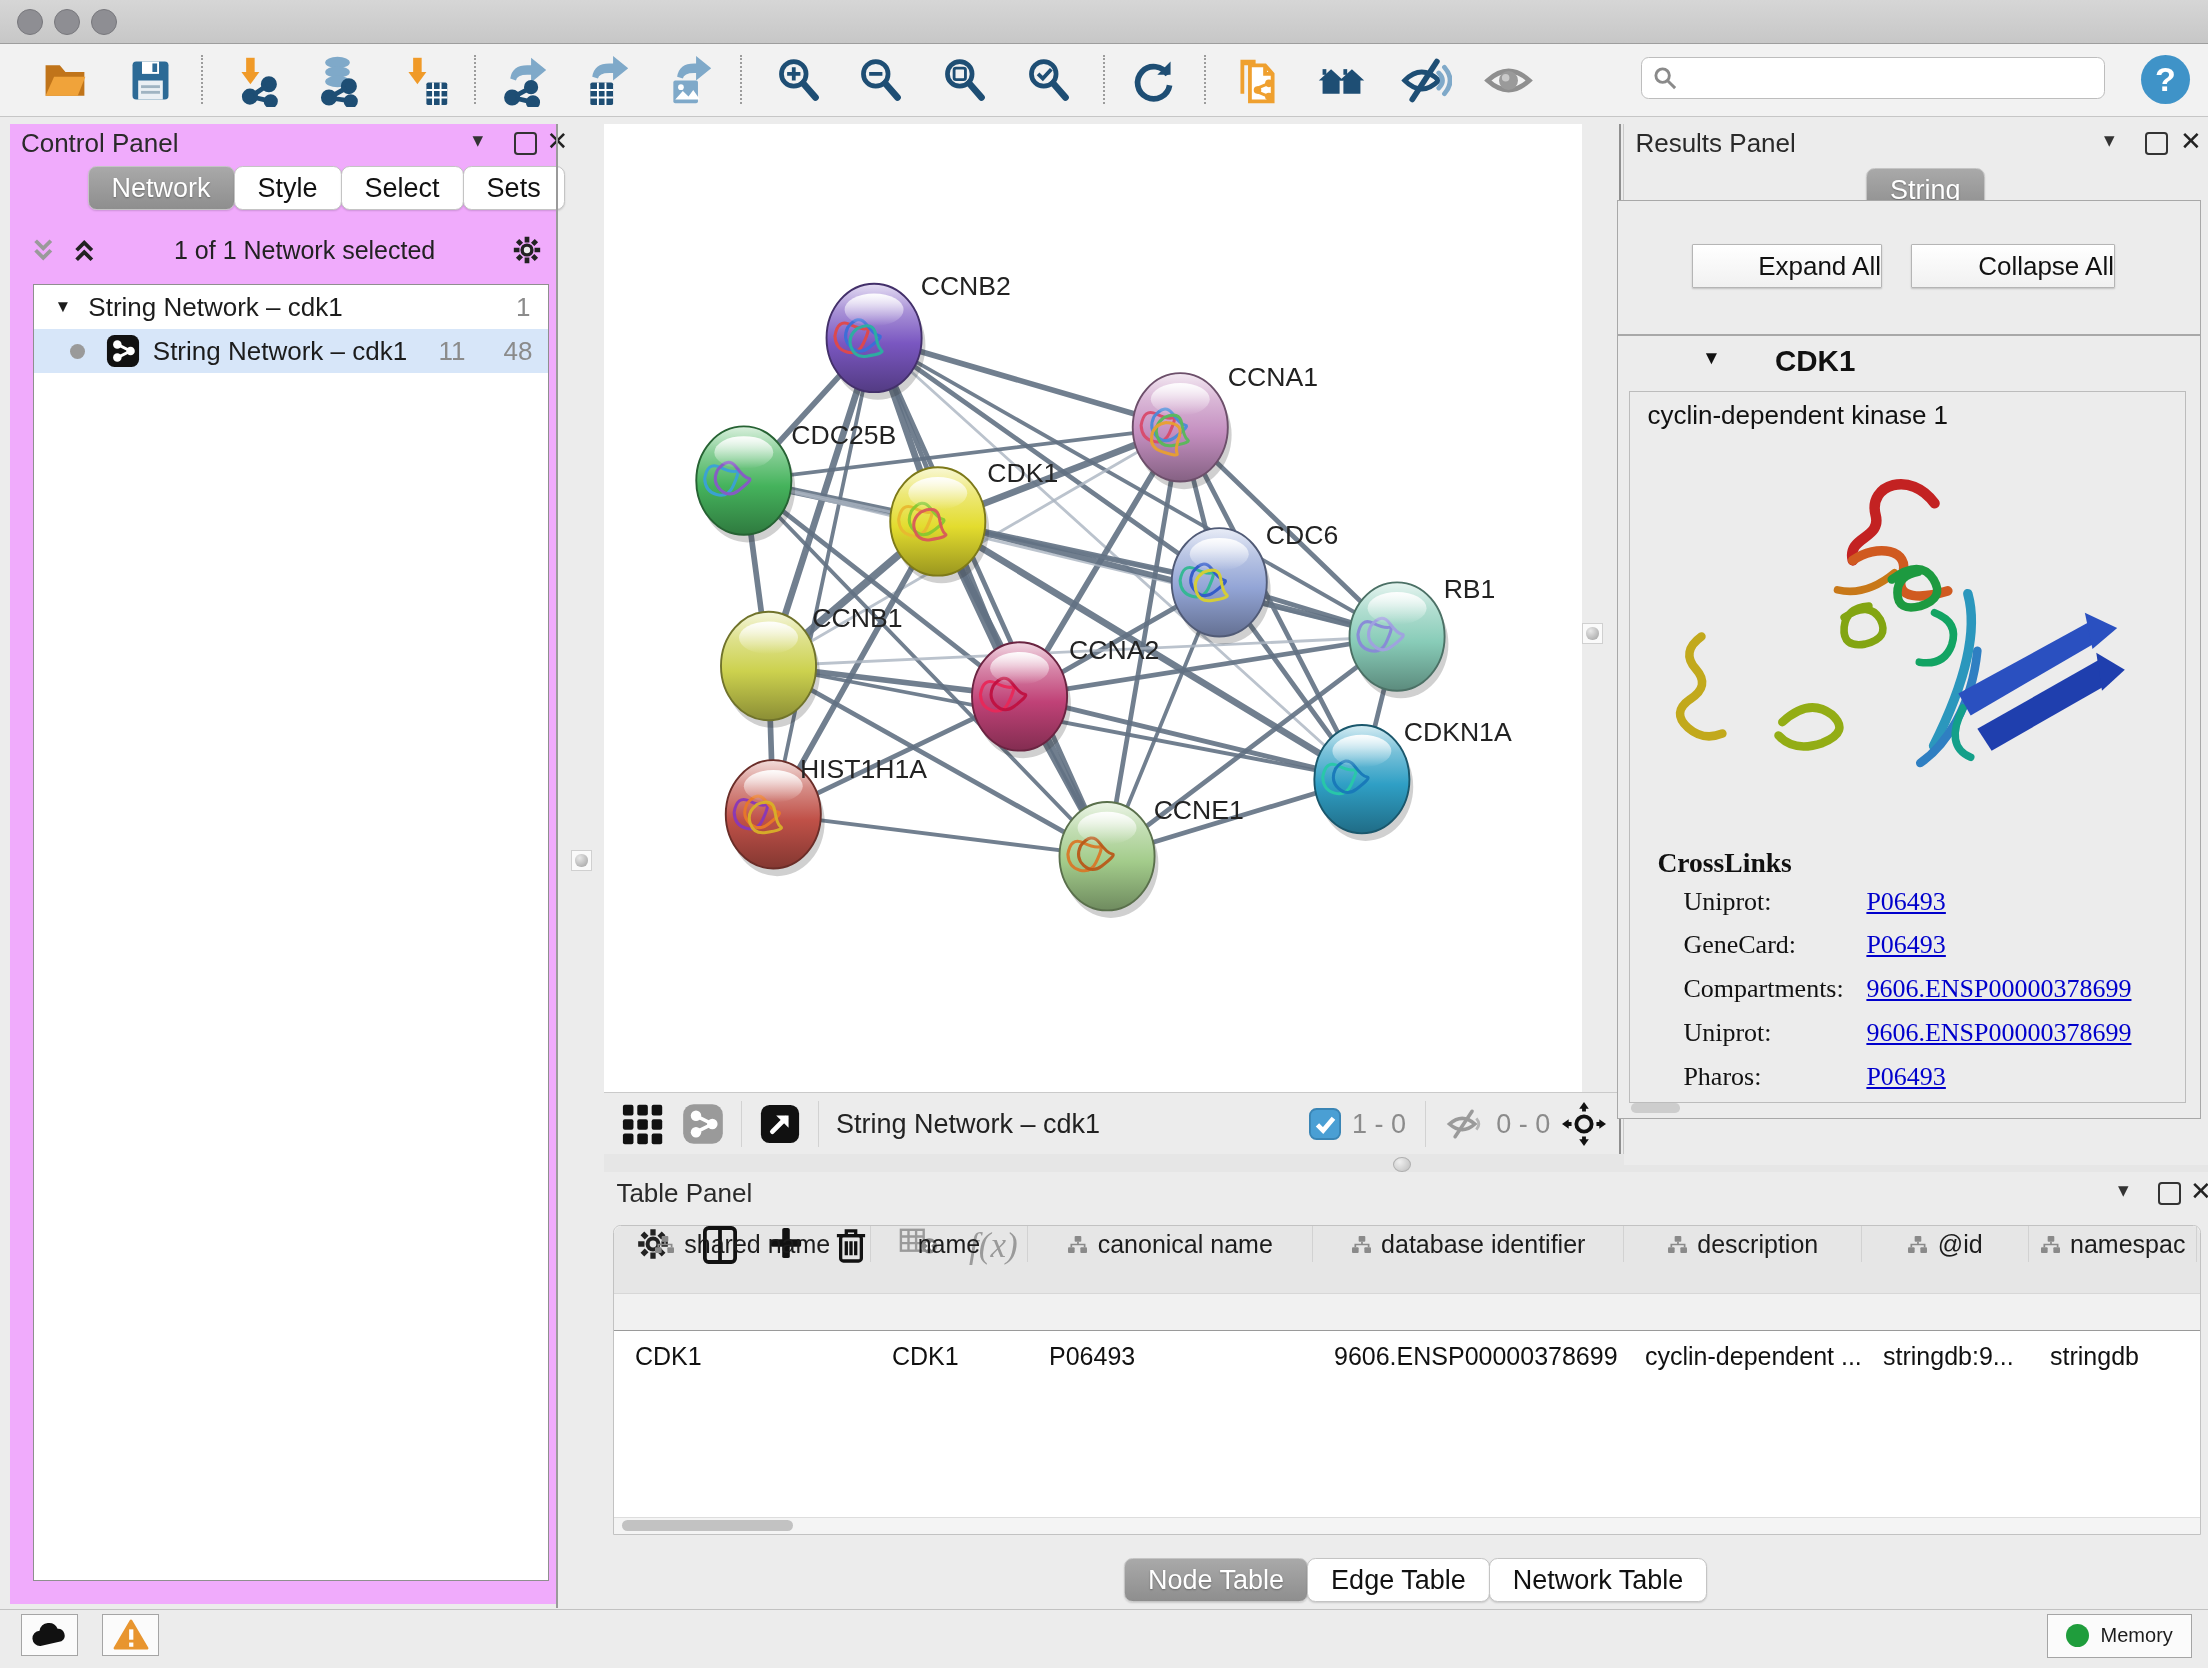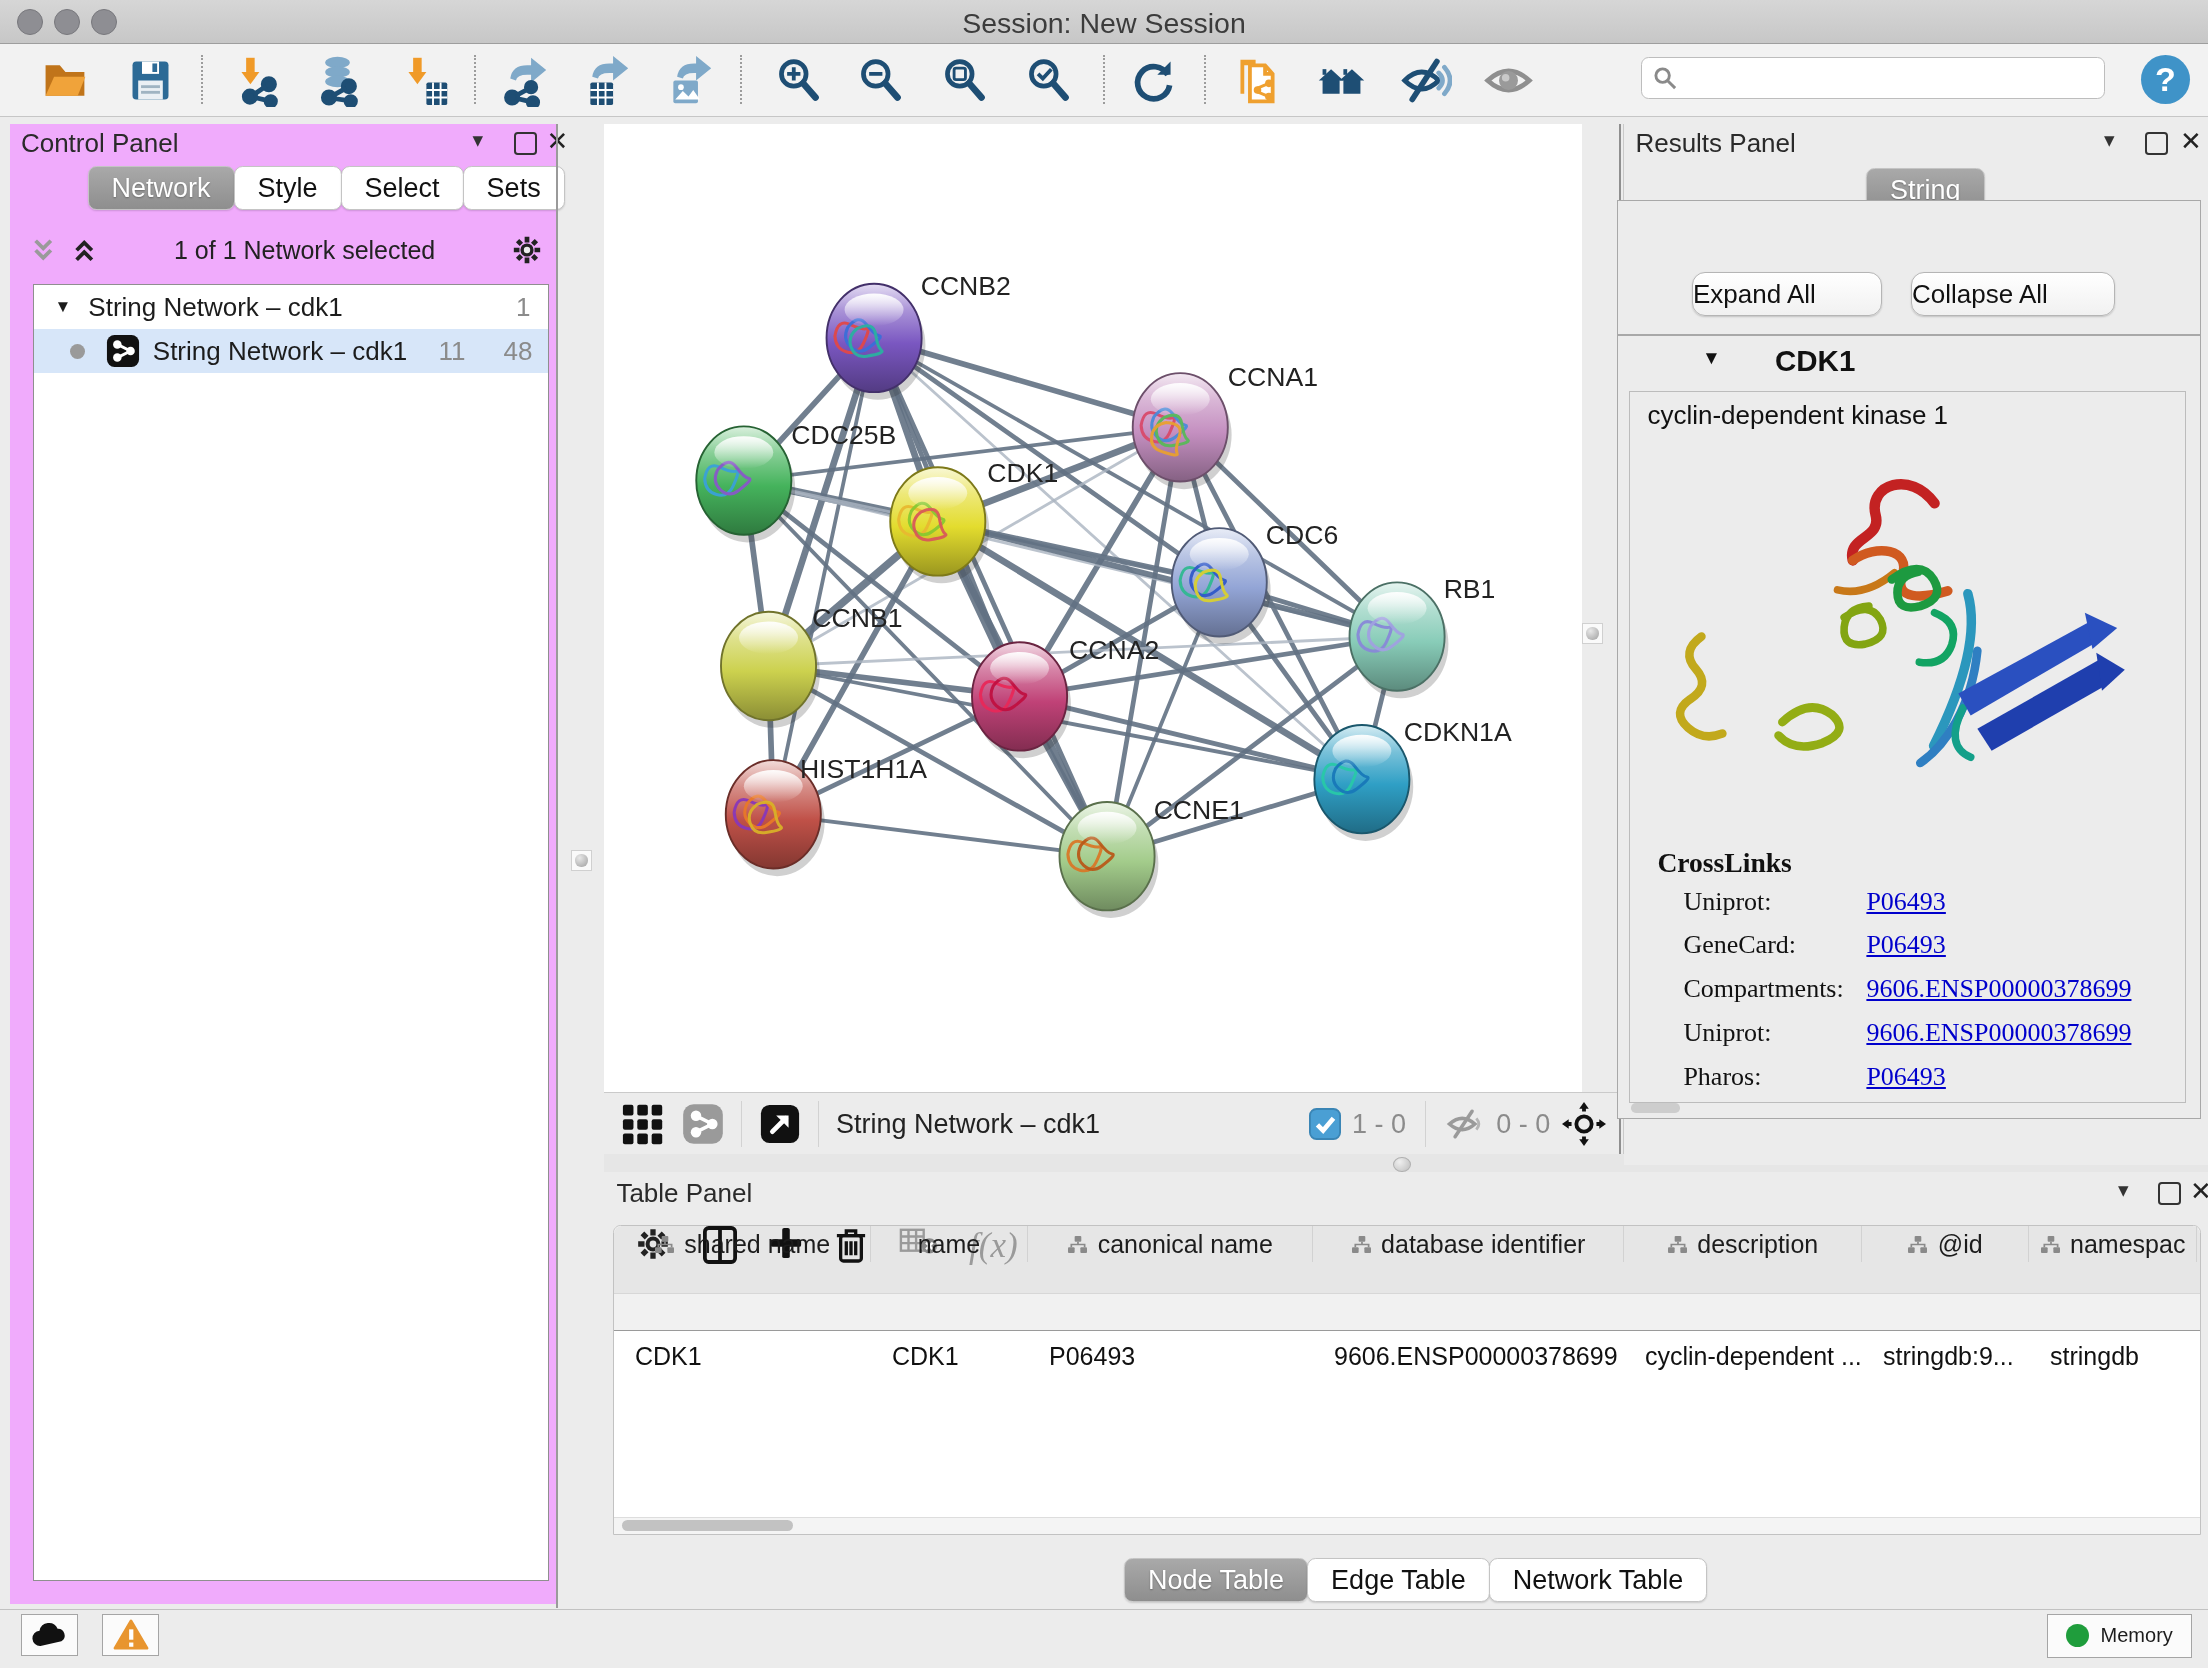--- a/index.html
+++ b/index.html
@@ -51,22 +51,22 @@
   .netbar .lbl{font-size:27px;color:#222;}
   .nb-div{width:0;height:46px;border-left:1.9px solid #d2d2d2;margin:0 17px;}
   .splitter{left:604px;top:1154px;width:1605px;height:18px;background:#e6e6e6;}
   .split-dot{left:1393px;top:1157px;width:16px;height:13.3px;border-radius:50%;
     background:radial-gradient(circle at 35% 30%,#efefef,#bdbdbd);border:1px solid #b0b0b0;}
   
   .results{left:1624px;top:124px;width:585px;height:1041px;background:#ececec;}
   .rbox{left:1617px;top:200px;width:582px;height:133px;border:1.9px solid #a8a8a8;background:#ececec;}
   .gbox{left:1617px;top:335px;width:582px;height:782px;border:1.9px solid #a8a8a8;background:#ececec;}
   .gbox-inner{left:11.4px;top:55px;width:555px;height:710px;border:1px solid #bcbcbc;}
-  .btn{background:linear-gradient(#ffffff,#f1f1f1);border:1px solid #b5b5b5;border-radius:13px;
-    font-size:26px;color:#111;height:42px;line-height:42px;text-align:left;box-shadow:0 1px 1.9px rgba(0,0,0,.18);margin-top:28px;}
+  .btn{background:linear-gradient(#ffffff,#f1f1f1);border:1px solid #b5b5b5;border-radius:1px;
+    font-size:26px;color:#111;height:42px;line-height:42px;text-align:right;box-shadow:0 1px 1.9px rgba(0,0,0,.18);}
   .serif{font-family:"Liberation Serif","DejaVu Serif",serif;}
   .xl-label{font-size:26px;color:#111;}
   .xl-link{font-size:26px;color:#0000cc;text-decoration:underline;}
   
   .tablepanel{left:604px;top:1172px;width:1605px;height:438px;background:#ececec;}
   .tbox{left:613px;top:1225px;width:1586px;height:308px;background:#fff;border:1px solid #c2c2c2;border-radius:7.6px 7.6px 0 0;}
   .tbar{left:0;top:0;width:100%;height:67px;background:#e6e6e6;border-radius:7.6px 7.6px 0 0;
     display:flex;align-items:flex-start;gap:32px;padding-left:21px;box-sizing:border-box;}
   .thead-row{left:0;top:72px;width:100%;height:36px;background:#f1f1f1;border-top:1px solid #d7d7d7;border-bottom:1.9px solid #9a9a9a;}
   .th{position:absolute;top:0;height:36px;display:flex;align-items:center;justify-content:center;gap:9.5px;
@@ -85,21 +85,20 @@
 </style>
 </head>
 <body>
 
 <div class="app">
 
   <div class="abs titlebar">
     <div class="abs tl" style="left:17px"></div>
     <div class="abs tl" style="left:54px"></div>
     <div class="abs tl" style="left:91px"></div>
-    <div class="abs win-title">Session: New Session</div>
   </div>
 
   <div class="abs toolbar">
     <div class="abs tbtn" style="left:37px">
       <svg width="53" height="53" viewBox="0 0 56 56">
           <path d="M8 12 h15 l6 7 h20 v25 H8 z" fill="#c0741a"></path>
           <path d="M8 44 L17 24 h33 L42 44 z" fill="#f0a33a"></path>
         </svg>
     </div>
     <div class="abs tbtn" style="left:123px">

